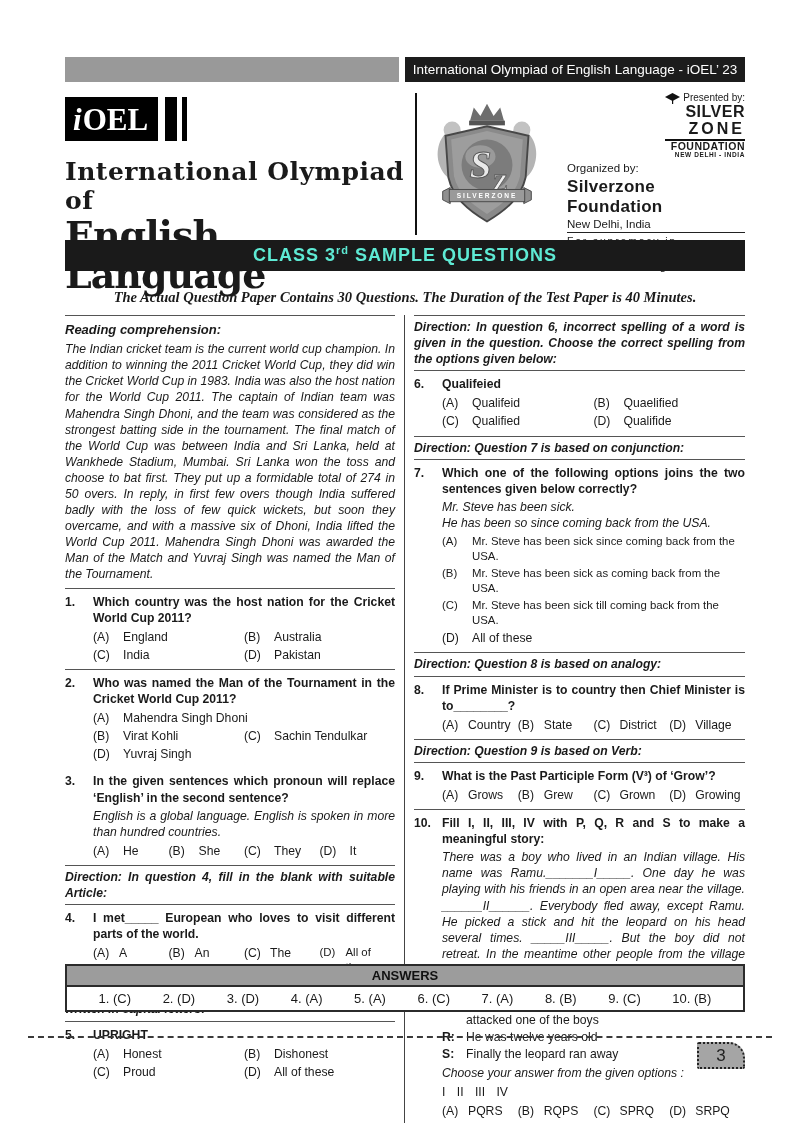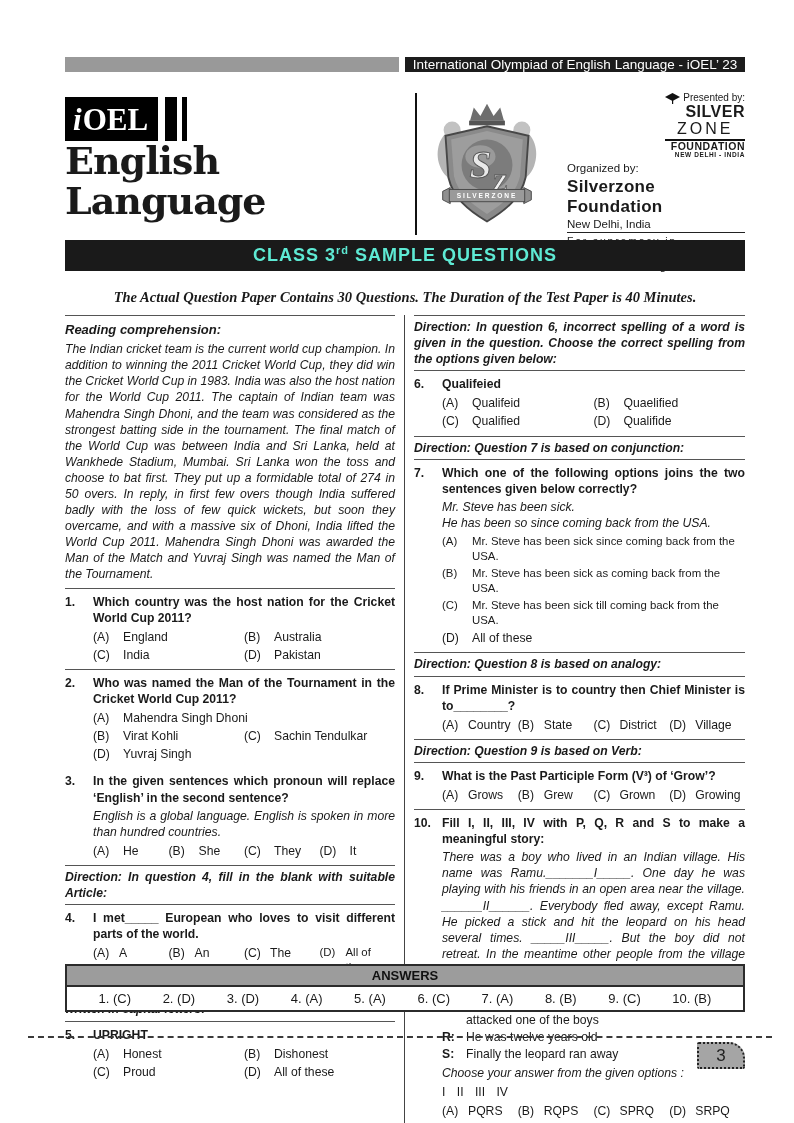--- a/index.html
+++ b/index.html
@@ -3,41 +3,41 @@
 <meta charset="utf-8">
 <style>
   * { box-sizing: border-box; }
   html,body { margin:0; padding:0; background:#fff; }
   .page {
     position:relative; width:794px; height:1123px; background:#fff;
     font-family:"Liberation Sans", sans-serif; color:#1a1a1a; overflow:hidden;
   }
 
   
-  .topbar { position:absolute; top:57px; left:65px; width:680px; height:15px; display:flex; gap:6px; }
+  .topbar { position:absolute; top:57px; left:65px; width:680px; height:25px; display:flex; gap:6px; }
   .topbar-gray { flex:0 0 334px; background:#999999; }
   .topbar-black { flex:1; background:#1c1c1c; color:#fff; display:flex; align-items:center; justify-content:center; font-size:13.5px; }
 
   
   .header { position:absolute; top:93px; left:65px; width:680px; height:142px; display:flex; }
   .header-left { width:350px; }
   .ioel-row { display:flex; align-items:stretch; height:44px; margin-top:4px; }
   .ioel-box { background:#000; color:#fff; font-family:"Liberation Serif", serif; font-weight:bold; font-size:31px; padding:2px 10px 0 8px; display:flex; align-items:center; }
   .ioel-box i { margin-right:1px; }
   .ioel-bar1 { width:12px; background:#000; margin-left:7px; }
   .ioel-bar2 { width:5px;  background:#000; margin-left:5px; }
   .title-gothic { font-family:"DejaVu Serif", serif; font-weight:bold; font-size:25px; margin-top:16px; letter-spacing:0.5px; }
   .title-main   { font-family:"DejaVu Serif", serif; font-weight:bold; font-size:38px; line-height:1.05; letter-spacing:-1px; }
   .header-vline { width:2px; background:#111; margin:0 0 0 0; }
   .crest-wrap { width:140px; display:flex; align-items:center; justify-content:center; }
   .header-right { flex:1; padding-left:10px; display:flex; flex-direction:column; }
   .presented { margin-left:auto; text-align:right; line-height:1.05; }
   .presented-label { font-size:10px; display:flex; align-items:center; justify-content:flex-end; gap:3px; }
   .brand1 { font-weight:bold; font-size:16px; letter-spacing:0.5px; }
-  .brand2 { font-weight:normal; font-size:16px; letter-spacing:3px;text-align:center; }
+  .brand2 { font-weight:bold; font-size:16px; letter-spacing:3px; }
   .brand3 { font-weight:bold; font-size:10.5px; border-top:2px solid #111; margin-top:1px; padding-top:0; letter-spacing:0.5px; }
   .brand4 { font-weight:bold; font-size:6.5px; letter-spacing:0.6px; }
   .org-label { font-size:11.5px; margin-top:4px; }
   .org-name { font-weight:bold; font-size:17px; margin-top:3px; letter-spacing:0.3px; }
   .org-loc { font-size:11.5px; margin-top:1px; padding-bottom:2px; border-bottom:1.5px solid #222; }
   .org-tagline { font-size:10.5px; letter-spacing:1.8px; margin-top:2px; }
   .org-site { font-size:11.5px; margin-top:1px; }
 
   
   .class-banner { position:absolute; top:240px; left:65px; width:680px; background:#1a1a1a; color:#5eead4; text-align:center; font-weight:bold; font-size:18px; letter-spacing:1px; padding:4px 0 5px; }
@@ -97,20 +97,21 @@
   <div class="header">
     <div class="header-left">
       <div class="ioel-row">
         <div class="ioel-box">
             <i>i</i>
             <span>OEL</span>
           </div>
         <div class="ioel-bar1"></div>
         <div class="ioel-bar2"></div>
       </div>
+      <div class="title-gothic">International Olympiad of</div>
       <div class="title-main">English Language</div>
     </div>
     <div class="header-vline"></div>
     <div class="crest-wrap">
       <svg viewBox="0 0 140 140" width="132" height="136">
         <path d="M34,32 C20,38 14,56 20,72 C24,83 33,89 40,86 C31,76 33,64 39,58 C33,51 35,42 43,38 C41,31 38,30 34,32 Z" fill="#b4b4b4"></path>
         <path d="M106,32 C120,38 126,56 120,72 C116,83 107,89 100,86 C109,76 107,64 101,58 C107,51 105,42 97,38 C99,31 102,30 106,32 Z" fill="#b4b4b4"></path>
         <circle cx="33" cy="34" r="9" fill="#c2c2c2"></circle>
         <circle cx="107" cy="34" r="9" fill="#c2c2c2"></circle>
         <path d="M52,24 L56,10 L63,19 L70,6 L77,19 L84,10 L88,24 Z" fill="#6e6e6e"></path>

